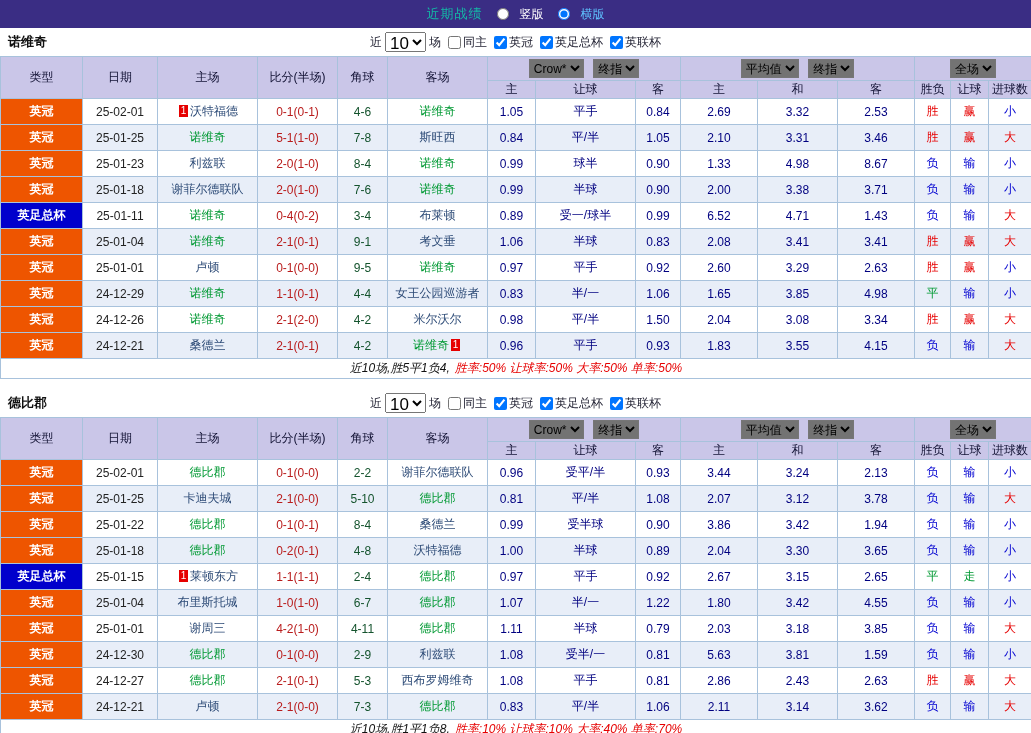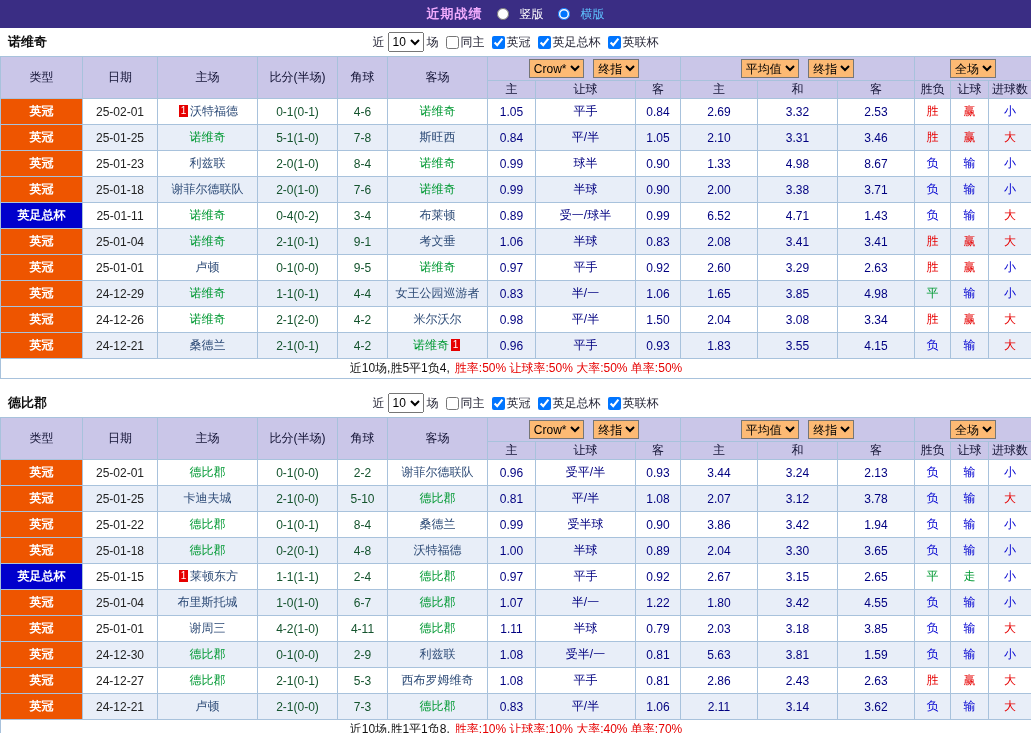--- a/index.html
+++ b/index.html
@@ -6,68 +6,68 @@
   html,body { margin:0; padding:0; }
   body {
     width:1031px;
     background:#fff;
     font-family:"Liberation Sans","DejaVu Sans",sans-serif;
   }
   .topbar {
     height:28px; background:#3a2d84;
     display:flex; align-items:center; justify-content:center; gap:14px;
   }
-  .topbar .title { color:#f0abfc; font-weight:bold; font-size:13px; letter-spacing:1px; }
+  .topbar .title { color:#14b8a6; font-weight:normal; font-size:13px; letter-spacing:1px; }
   .radio-opt { display:flex; align-items:center; gap:11px; font-size:12px; color:#fff; cursor:pointer; }
   .radio-opt input { margin:0; width:12px; height:12px; }
   .lbl-h { color:#5fc3ff; }
 
   .controlbar {
     height:28px; position:relative;
     display:flex; align-items:center; justify-content:center;
     font-size:12px; color:#223; background:#fff;
   }
   .team-title { position:absolute; left:8px; font-weight:bold; font-size:13px; color:#111; }
   .controls { display:flex; align-items:center; }
-  .controls select { font-size:12px; height:20px; margin:0 3px; }
+  .controls select { font-size:17px; height:20px; margin:0 3px; }
   .controls label { display:flex; align-items:center; margin-left:7px; cursor:pointer; }
   .controls input[type=checkbox] { width:13px; height:13px; margin:0 2px 0 0; }
 
   table.results { width:1031px; border-collapse:collapse; table-layout:fixed; font-size:12px; }
   .results th, .results td {
     border:1px solid #a8c2dc; text-align:center; padding:0 1px;
     white-space:nowrap; overflow:hidden;
   }
   .results thead th { background:#cac6e8; color:#111133; font-weight:normal; }
   .results tr.hdr-top th { height:24px; }
   .results tr.hdr-bot th { height:16px; font-size:12px; }
   .results tbody td { height:26px; }
-  .dd-cell select { font-size:12px; height:19px; margin:0 3px; background:#fdba74; }
+  .dd-cell select { font-size:12px; height:19px; margin:0 3px; background:#737373; }
 
   .row-odd { background:#fff; }
   .row-even { background:#e8eef8; }
 
   .type-league { background:#ee5500; color:#fff; font-weight:bold; }
   .type-cup    { background:#0000cc; color:#fff; font-weight:bold; }
 
   .t-date   { color:#222; }
-  .t-score  { color:#14532d; }
+  .t-score  { color:#b91c1c; }
   .t-corner { color:#14532d; }
   .t-odds   { color:#000080; }
   .t-red    { color:#e60000; }
   .t-blue   { color:#0000d0; }
   .t-green  { color:#009933; }
   .team       { color:#2d4b77; }
   .team-focus { color:#009933; }
   .card {
     display:inline-block; min-width:9px; height:12px; line-height:12px;
     background:#e60000; color:#fff; font-size:10px; padding:0 1px;
     margin:0 2px; vertical-align:1px;
   }
-  .summary-row td { height:20px; color:#111; background:#fff; }
+  .summary-row td { height:20px; color:#111; background:#fff;font-style:italic; }
   .summary-row .t-red { margin-left:5px; }
   .gap { height:10px; background:#fff; }
 </style>
 </head>
 <body>
 
 <div class="topbar">
   <span class="title">近期战绩</span>
   <label class="radio-opt">
     <input type="radio" name="layout" style="">

